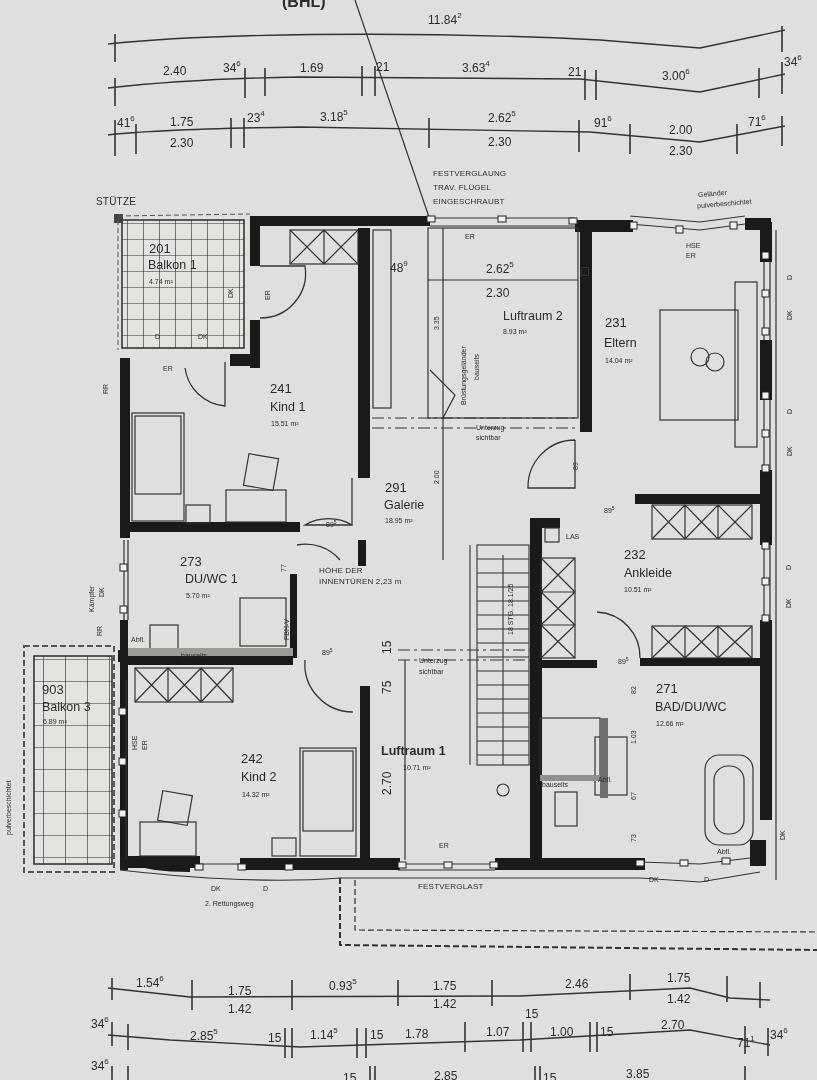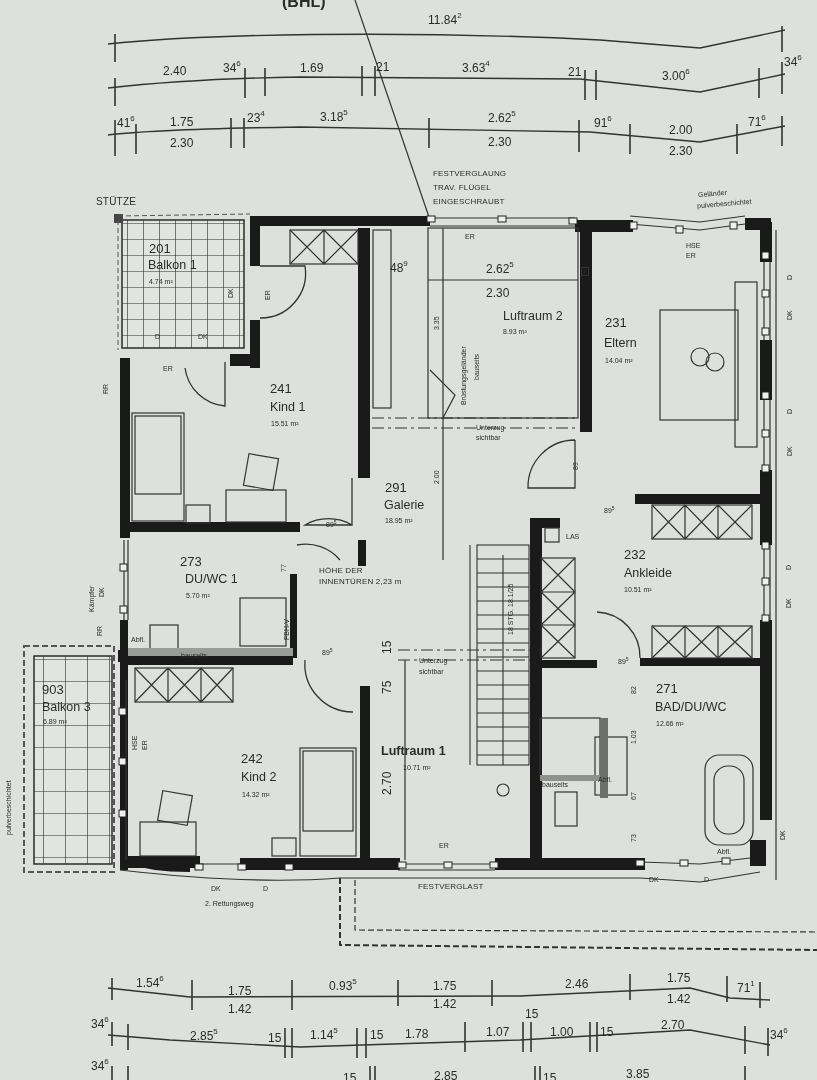--- a/index.html
+++ b/index.html
@@ -367,21 +367,21 @@
 
 <div class="lbl dim" style="left:136px;top:977px;"><span>1.54</span><sup>6</sup></div>
 <div class="lbl dim" style="left:228px;top:985px;"><span>1.75</span></div>
 <div class="lbl dim" style="left:228px;top:1003px;"><span>1.42</span></div>
 <div class="lbl dim" style="left:329px;top:980px;"><span>0.93</span><sup>5</sup></div>
 <div class="lbl dim" style="left:433px;top:980px;"><span>1.75</span></div>
 <div class="lbl dim" style="left:433px;top:998px;"><span>1.42</span></div>
 <div class="lbl dim" style="left:549px;top:978px;margin-left:16px;"><span>2.46</span></div>
 <div class="lbl dim" style="left:667px;top:972px;"><span>1.75</span></div>
 <div class="lbl dim" style="left:667px;top:993px;"><span>1.42</span></div>
-<div class="lbl dim" style="left:737px;top:982px;"><span>71</span><sup>1</sup></div>
+<div class="lbl dim" style="left:737px;top:1037px;"><span>71</span><sup>1</sup></div>
 
 <div class="lbl dim" style="left:91px;top:1018px;"><span>34</span><sup>6</sup></div>
 <div class="lbl dim" style="left:190px;top:1030px;"><span>2.85</span><sup>5</sup></div>
 <div class="lbl dim" style="left:268px;top:1032px;"><span>15</span></div>
 <div class="lbl dim" style="left:310px;top:1029px;"><span>1.14</span><sup>5</sup></div>
 <div class="lbl dim" style="left:370px;top:1029px;"><span>15</span></div>
 <div class="lbl dim" style="left:405px;top:1028px;"><span>1.78</span></div>
 <div class="lbl dim" style="left:486px;top:1026px;"><span>1.07</span></div>
 <div class="lbl dim" style="left:525px;top:1008px;"><span>15</span></div>
 <div class="lbl dim" style="left:550px;top:1026px;"><span>1.00</span></div>

